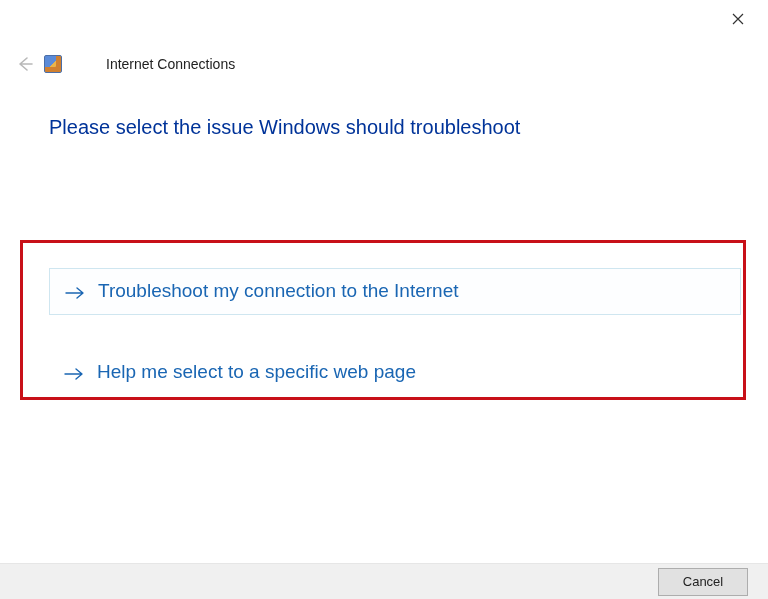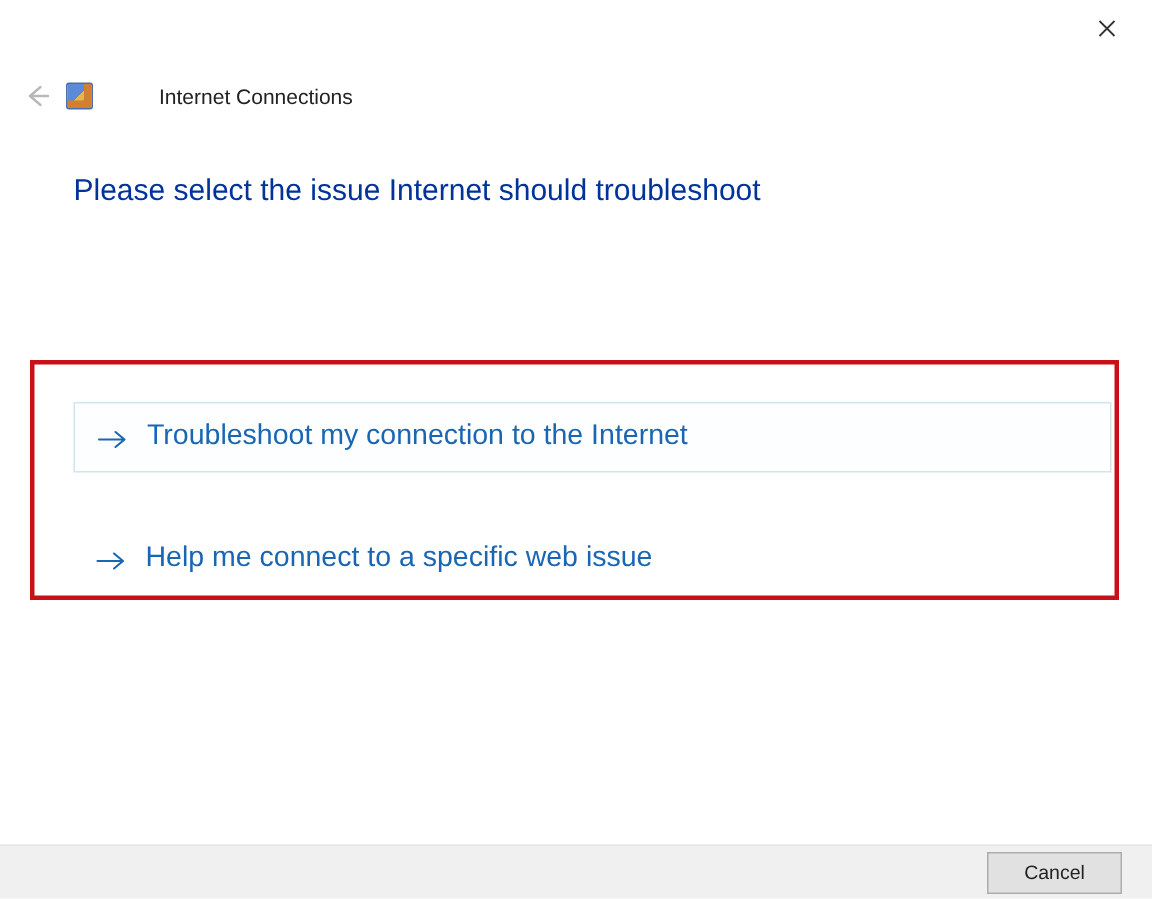--- a/index.html
+++ b/index.html
@@ -140,21 +140,21 @@
 <div class="header-row">
   <div class="back-arrow">
     <svg width="18" height="18" viewBox="0 0 18 18">
         <path d="M12 3 L5 9 L12 15 M5 9 H17" stroke="currentColor" stroke-width="1.6" fill="none" stroke-linecap="round" stroke-linejoin="round"></path>
       </svg>
   </div>
   <div class="troubleshooter-icon"></div>
   <div class="wizard-title">Internet Connections</div>
 </div>
 
-<div class="prompt">Please select the issue Internet should troubleshoot</div>
+<div class="prompt">Please select the issue Windows should troubleshoot</div>
 
 <div class="highlight-box"></div>
 
 <div class="option option1">
   <div class="opt-arrow">
     <svg width="20" height="14" viewBox="0 0 20 14">
         <path d="M1 7 H17 M12 2 L18 7 L12 12" stroke="currentColor" stroke-width="1.4" fill="none" stroke-linecap="round" stroke-linejoin="round"></path>
       </svg>
   </div>
   <div class="opt-body">
@@ -162,19 +162,19 @@
   </div>
 </div>
 
 <div class="option option2">
   <div class="opt-arrow">
     <svg width="20" height="14" viewBox="0 0 20 14">
         <path d="M1 7 H17 M12 2 L18 7 L12 12" stroke="currentColor" stroke-width="1.4" fill="none" stroke-linecap="round" stroke-linejoin="round"></path>
       </svg>
   </div>
   <div class="opt-body">
-    <div class="opt-title">Help me connect to a specific web issue</div>
+    <div class="opt-title">Help me select to a specific web page</div>
   </div>
 </div>
 
 <div class="footer">
   <button class="cancel-btn">Cancel</button>
 </div>
 
 </body></html>

